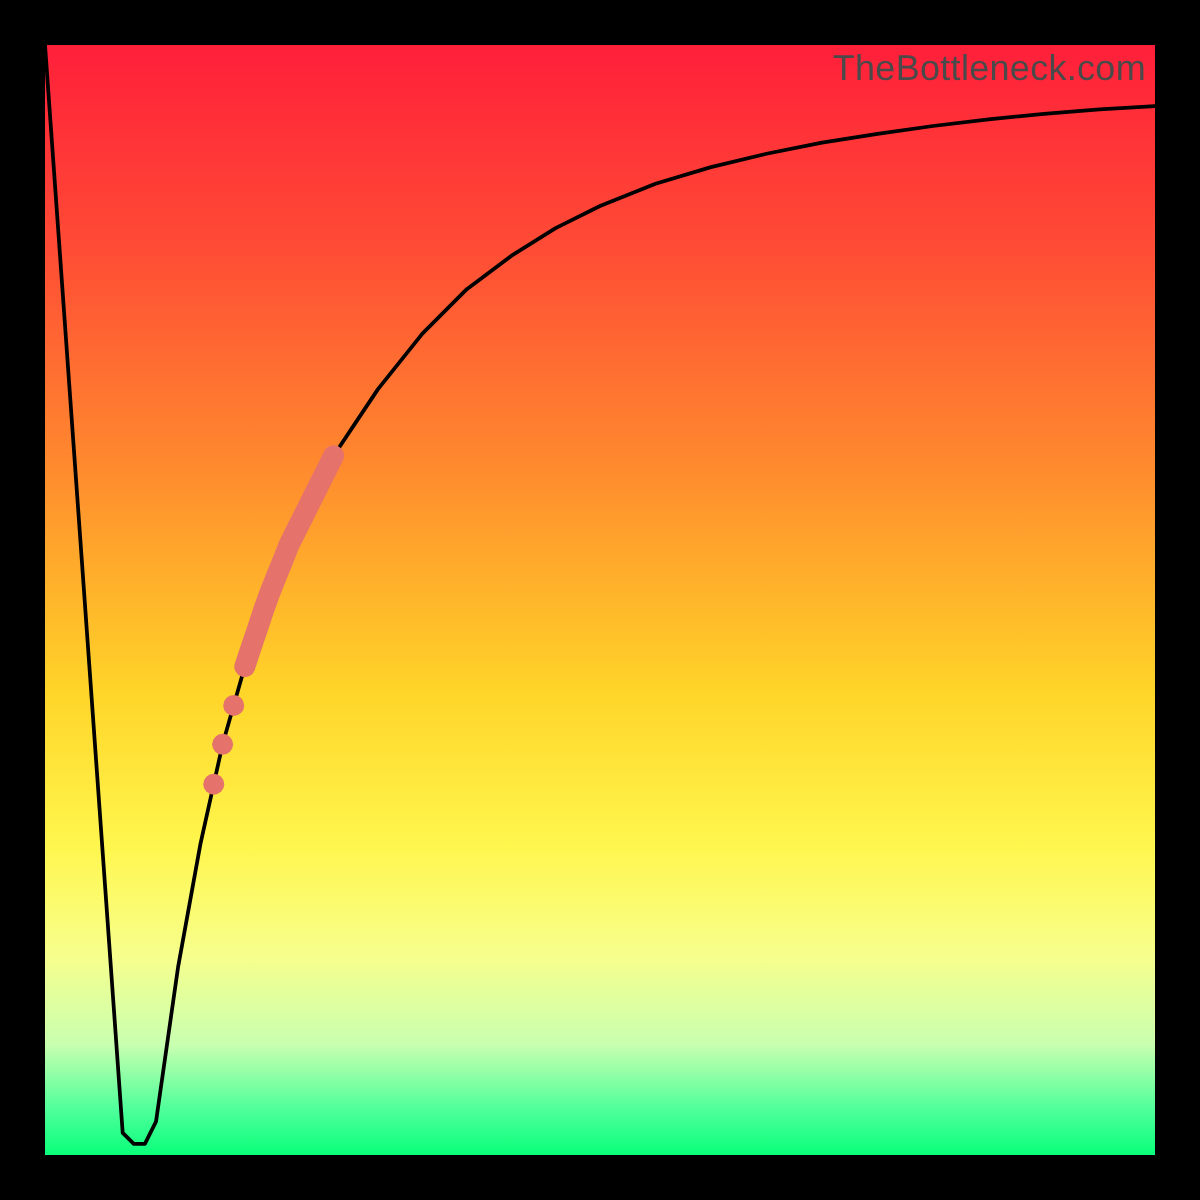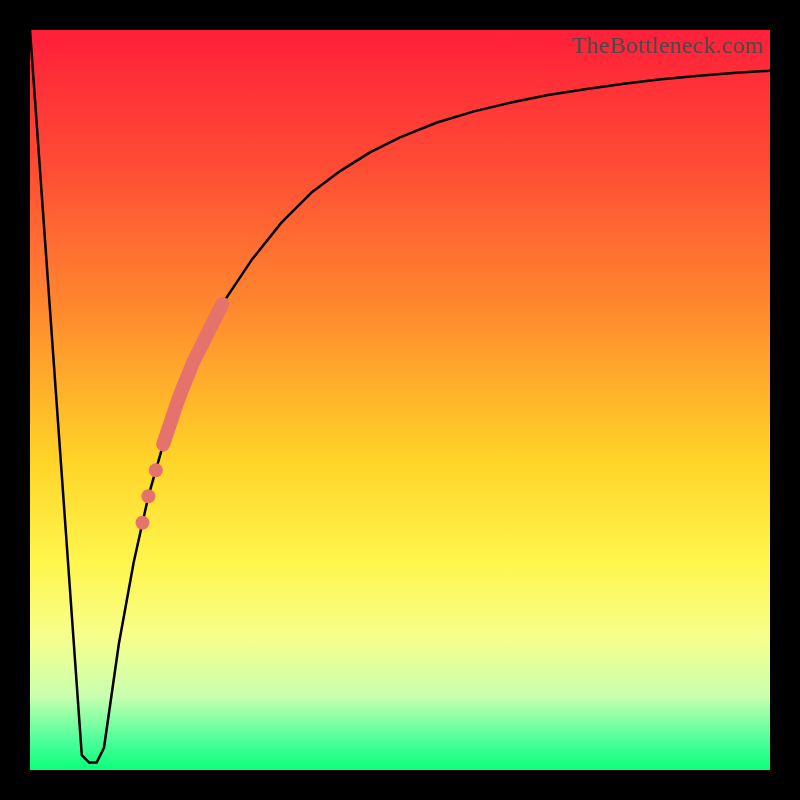--- a/index.html
+++ b/index.html
@@ -38,21 +38,20 @@
   }
   .watermark {
     position: absolute;
     top: 2px;
     right: 6px;
     color: #4a4a4a;
     font-size: 24px;
     font-weight: 500;
     letter-spacing: 0.2px;
     pointer-events: none;
-    font-family: Liberation Serif, serif;
   }
   svg.curve {
     position: absolute;
     left: 0;
     top: 0;
     width: 740px;
     height: 740px;
     pointer-events: none;
   }
   svg.curve path.line {

